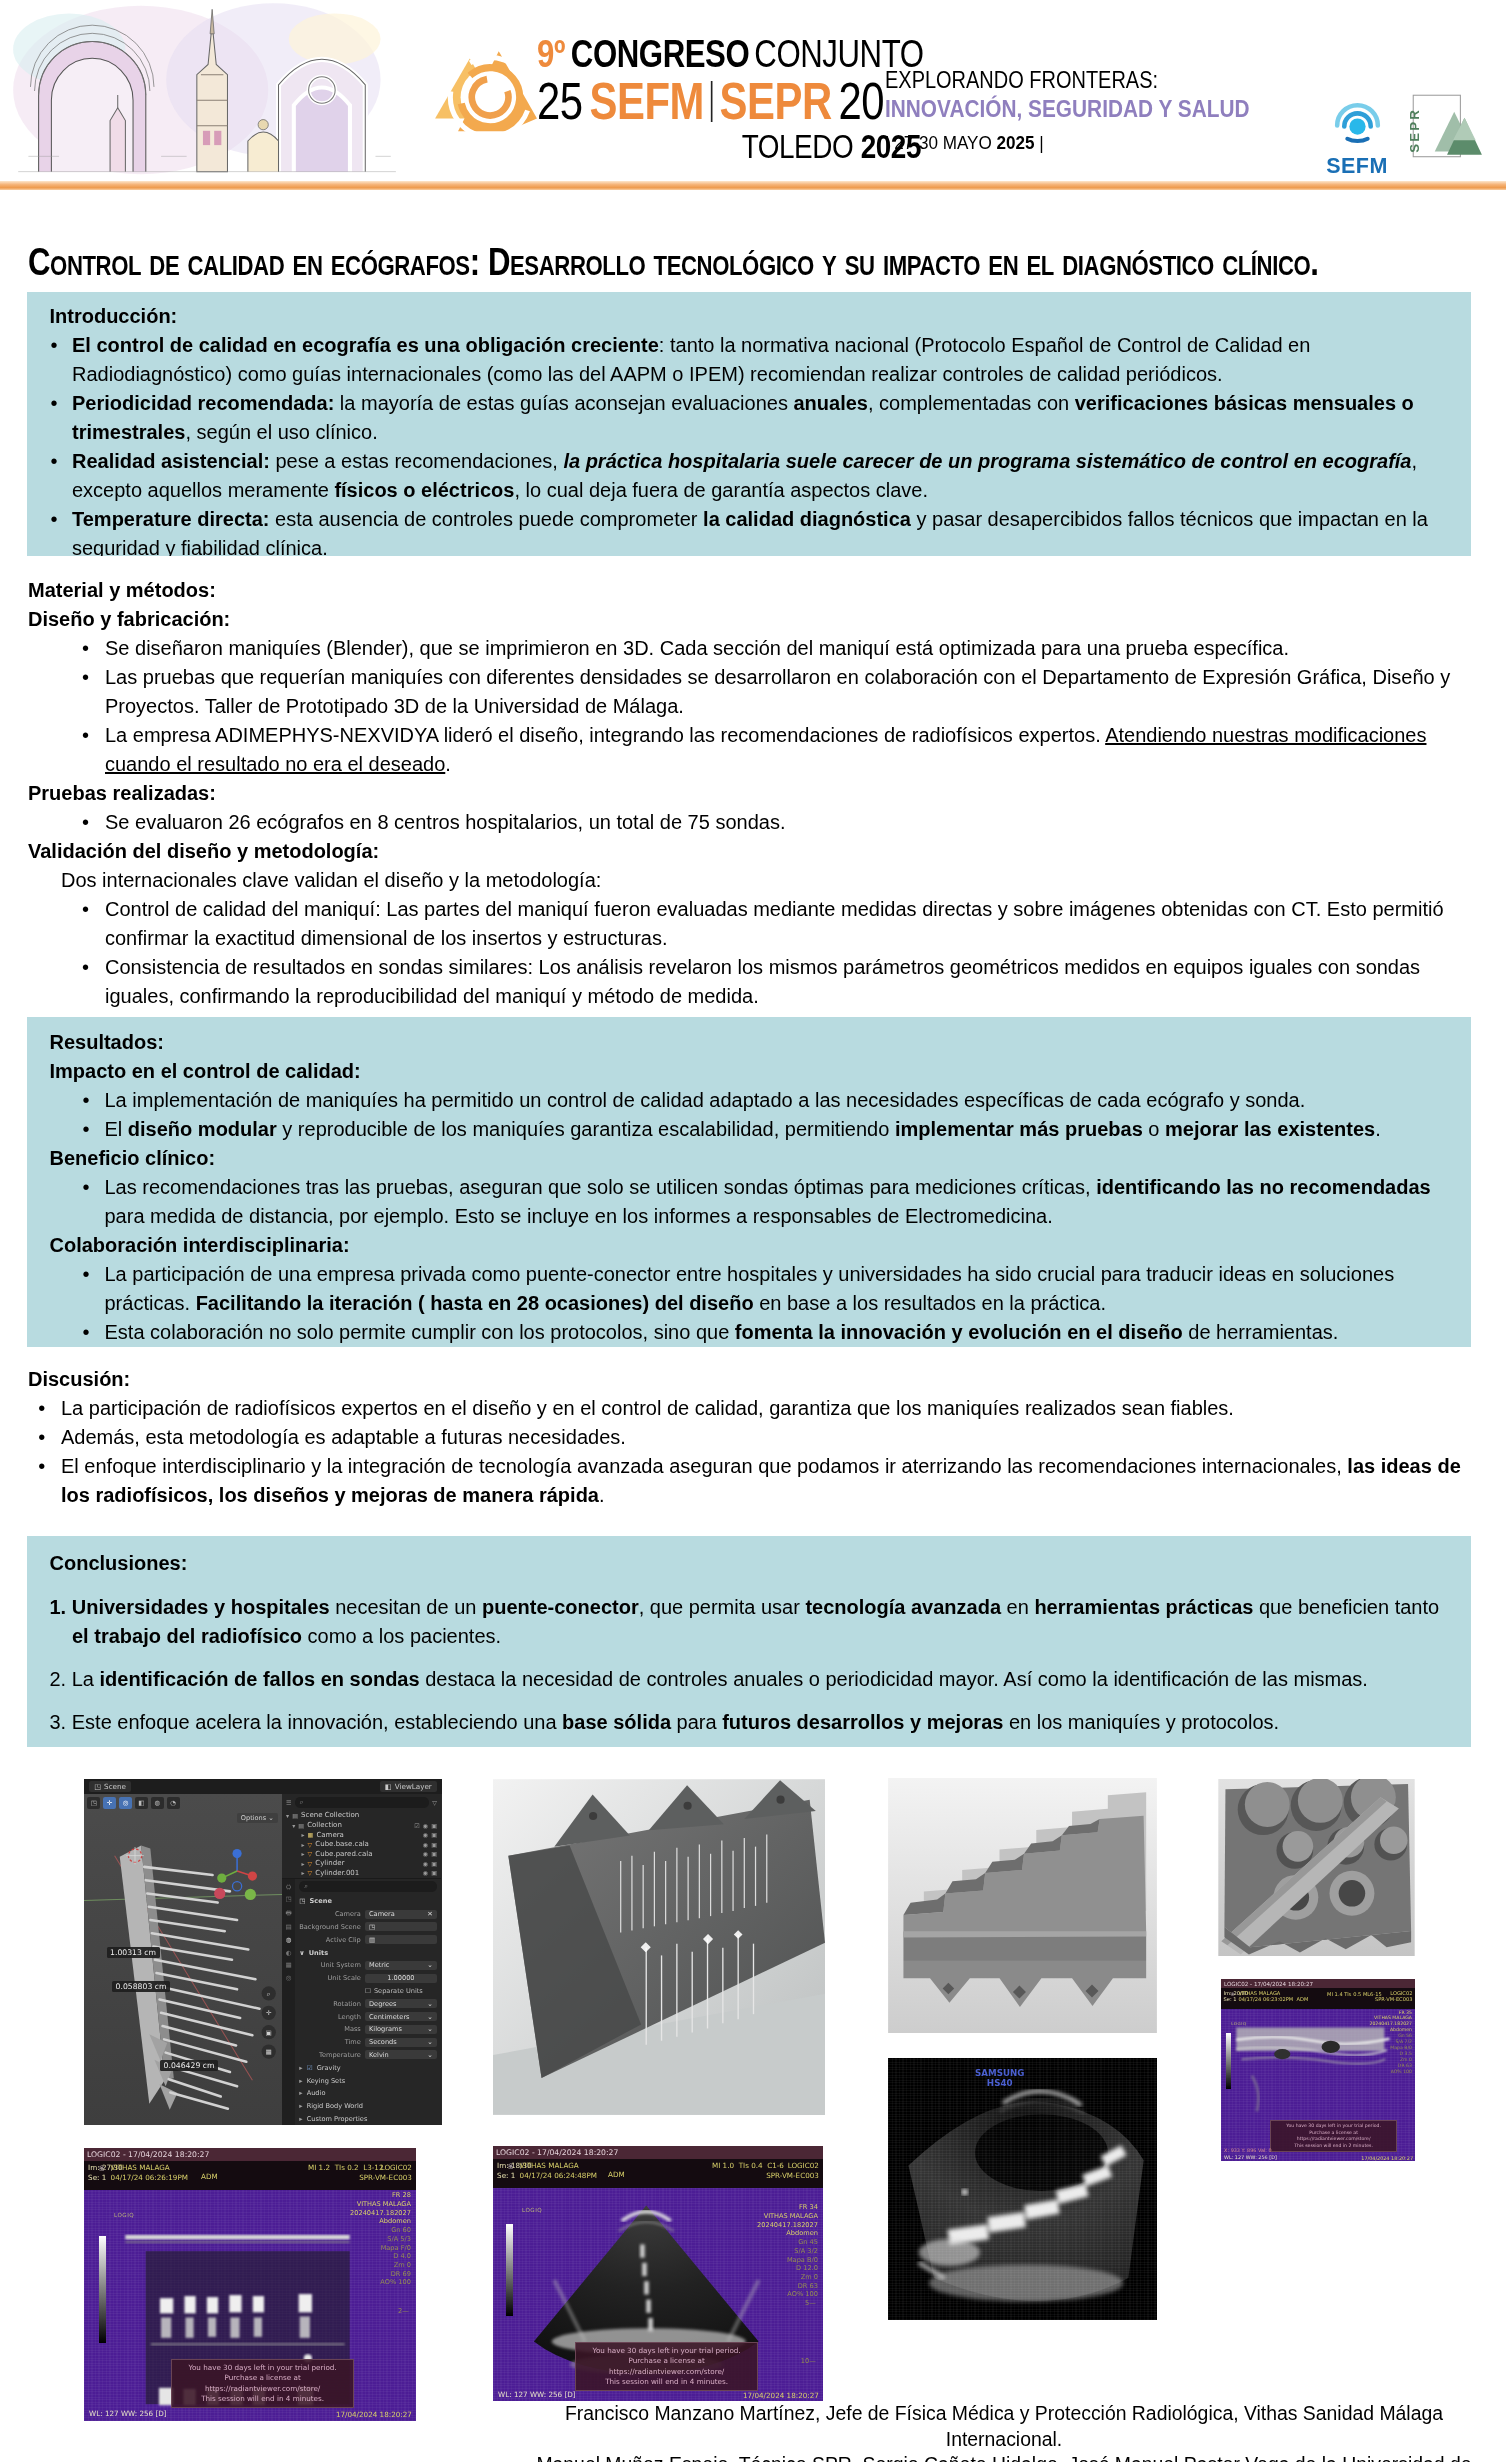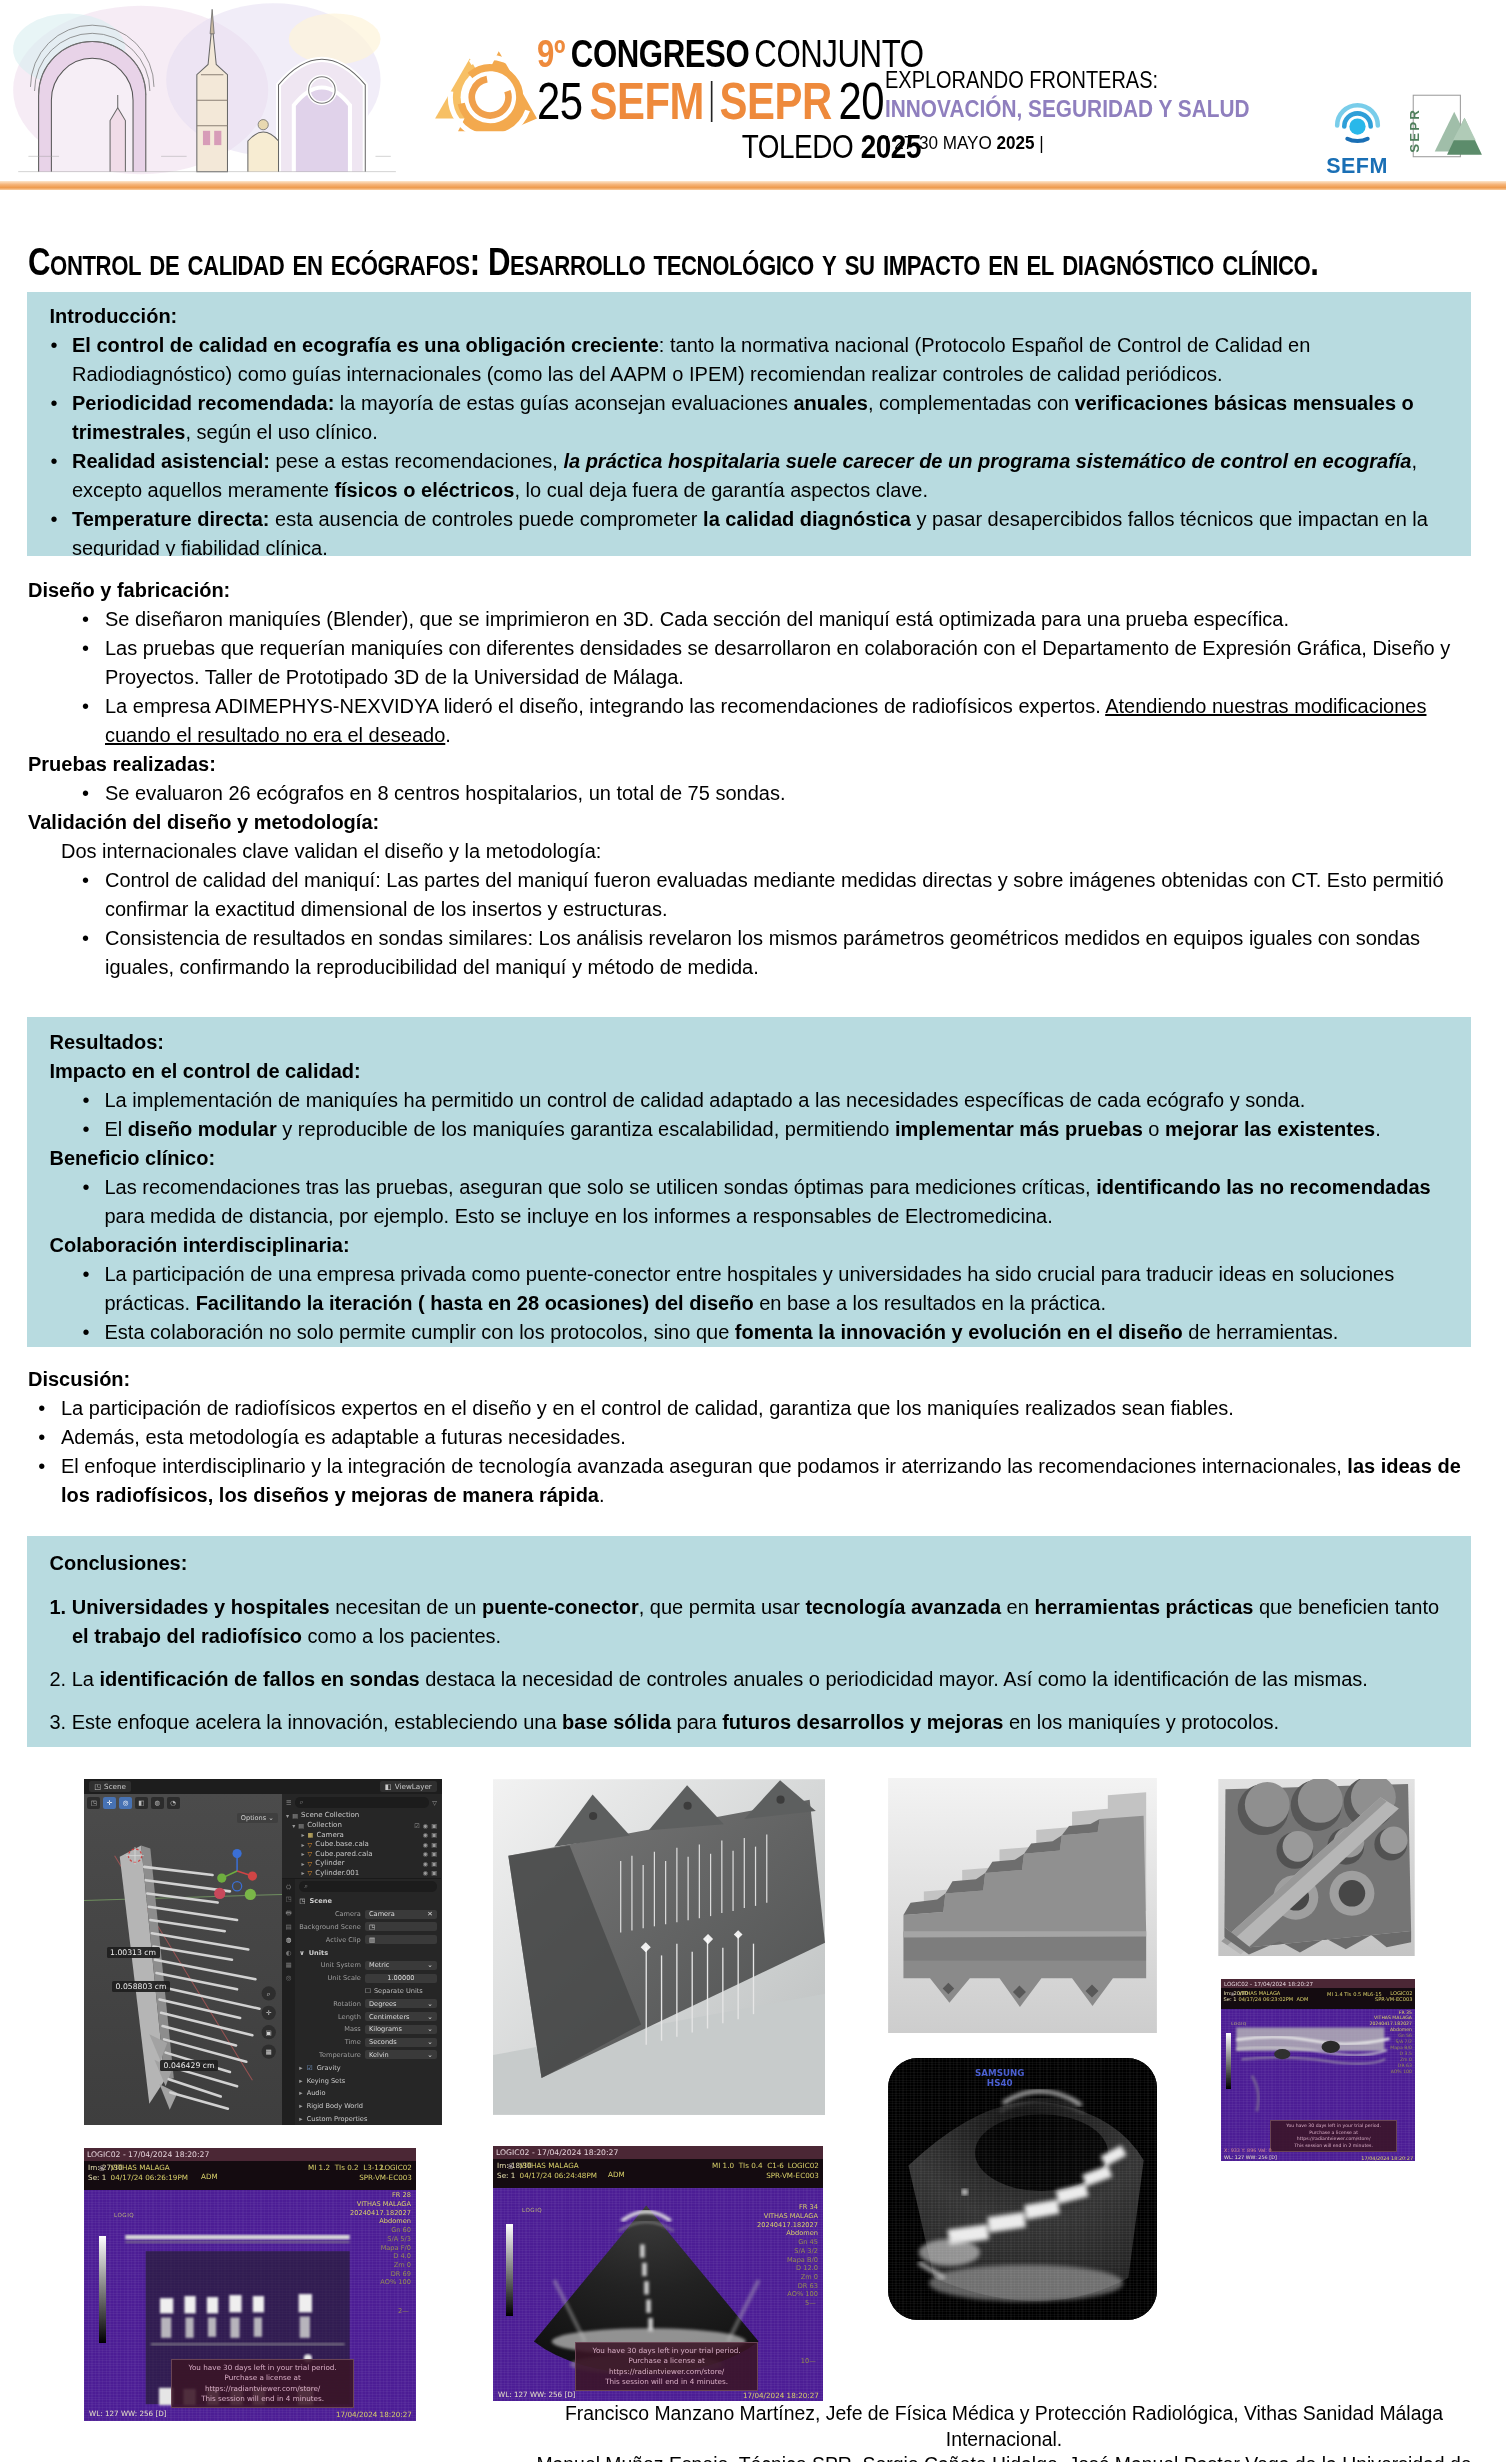--- a/index.html
+++ b/index.html
@@ -103,21 +103,21 @@
   .p2{color:#948d52;}
   .trial{position:absolute;background:rgba(58,20,38,.88);border:0.5px solid #6a4455;color:#d9aec6;
     text-align:center;font-size:7.2px;line-height:10.2px;padding:3.1px 6.1px;}
   .us-foot{position:absolute;color:#e6e0c8;font-size:7.2px;white-space:nowrap;}
   .yellow{color:#d8d06a;}
   .speckle{position:absolute;inset:0;
     background:repeating-linear-gradient(0deg,rgba(255,255,255,.045) 0 1px,transparent 1px 2.6px),
                repeating-linear-gradient(90deg,rgba(255,255,255,.035) 0 1.5px,transparent 1.5px 3.6px);}
   .us-left{left:84px;top:2148px;width:332px;height:273px;}
   .us-sector{left:493px;top:2146px;width:330px;height:255px;}
-  .us-sam{left:888px;top:2058px;width:269px;height:262px;border-radius:30px;}
+  .us-sam{left:888px;top:2058px;width:269px;height:262px;}
   .us-right{left:1221px;top:1979px;width:194px;height:182px;}
   .sam-brand{position:absolute;left:87px;top:11.2px;color:#4a5fd0;font-weight:700;font-size:8.7px;
     text-align:center;line-height:9.7px;}
   
   .footer{position:absolute;left:526px;top:2401px;width:956px;text-align:center;font-size:19.4px;line-height:25.5px;}
 </style>
 </head>
 <body>
 
 <div class="poster">
@@ -215,20 +215,21 @@
 
   <div class="sec teal intro">
     <div class="h">Introducción:</div>
     <div class="bullet i-b"><span style="font-weight: 700;">El control de calidad en ecografía es una obligación creciente</span><span>: tanto la normativa nacional (Protocolo Español de Control de Calidad en Radiodiagnóstico) como guías internacionales (como las del AAPM o IPEM) recomiendan realizar controles de calidad periódicos.</span></div>
     <div class="bullet i-b"><span style="font-weight: 700;">Periodicidad recomendada:</span><span> la mayoría de estas guías aconsejan evaluaciones </span><span style="font-weight: 700;">anuales</span><span>, complementadas con </span><span style="font-weight: 700;">verificaciones básicas mensuales o trimestrales</span><span>, según el uso clínico.</span></div>
     <div class="bullet i-b"><span style="font-weight: 700;">Realidad asistencial:</span><span> pese a estas recomendaciones, </span><span style="font-weight: 700; font-style: italic;">la práctica hospitalaria suele carecer de un programa sistemático de control en ecografía</span><span>, excepto aquellos meramente </span><span style="font-weight: 700;">físicos o eléctricos</span><span>, lo cual deja fuera de garantía aspectos clave.</span></div>
     <div class="bullet i-b"><span style="font-weight: 700;">Temperature directa:</span><span> esta ausencia de controles puede comprometer </span><span style="font-weight: 700;">la calidad diagnóstica</span><span> y pasar desapercibidos fallos técnicos que impactan en la seguridad y fiabilidad clínica.</span></div>
   </div>
 
   <div class="sec methods">
+    <div class="h">Material y métodos:</div>
     <div class="h">Diseño y fabricación:</div>
     <div class="bullet m-b"><span>Se diseñaron maniquíes (Blender), que se imprimieron en 3D. Cada sección del maniquí está optimizada para una prueba específica.</span></div>
     <div class="bullet m-b"><span>Las pruebas que requerían maniquíes con diferentes densidades se desarrollaron en colaboración con el Departamento de Expresión Gráfica, Diseño y Proyectos. Taller de Prototipado 3D de la Universidad de Málaga.</span></div>
     <div class="bullet m-b"><span>La empresa ADIMEPHYS-NEXVIDYA lideró el diseño, integrando las recomendaciones de radiofísicos expertos. </span><span style="text-decoration: underline;">Atendiendo nuestras modificaciones cuando el resultado no era el deseado</span><span>.</span></div>
     <div class="h">Pruebas realizadas:</div>
     <div class="bullet m-b"><span>Se evaluaron 26 ecógrafos en 8 centros hospitalarios, un total de 75 sondas.</span></div>
     <div class="h">Validación del diseño y metodología:</div>
     <div class="m-lead">Dos internacionales clave validan el diseño y la metodología:</div>
     <div class="bullet m-b"><span>Control de calidad del maniquí: Las partes del maniquí fueron evaluadas mediante medidas directas y sobre imágenes obtenidas con CT. Esto permitió confirmar la exactitud dimensional de los insertos y estructuras.</span></div>
     <div class="bullet m-b"><span>Consistencia de resultados en sondas similares: Los análisis revelaron los mismos parámetros geométricos medidos en equipos iguales con sondas iguales, confirmando la reproducibilidad del maniquí y método de medida.</span></div>

